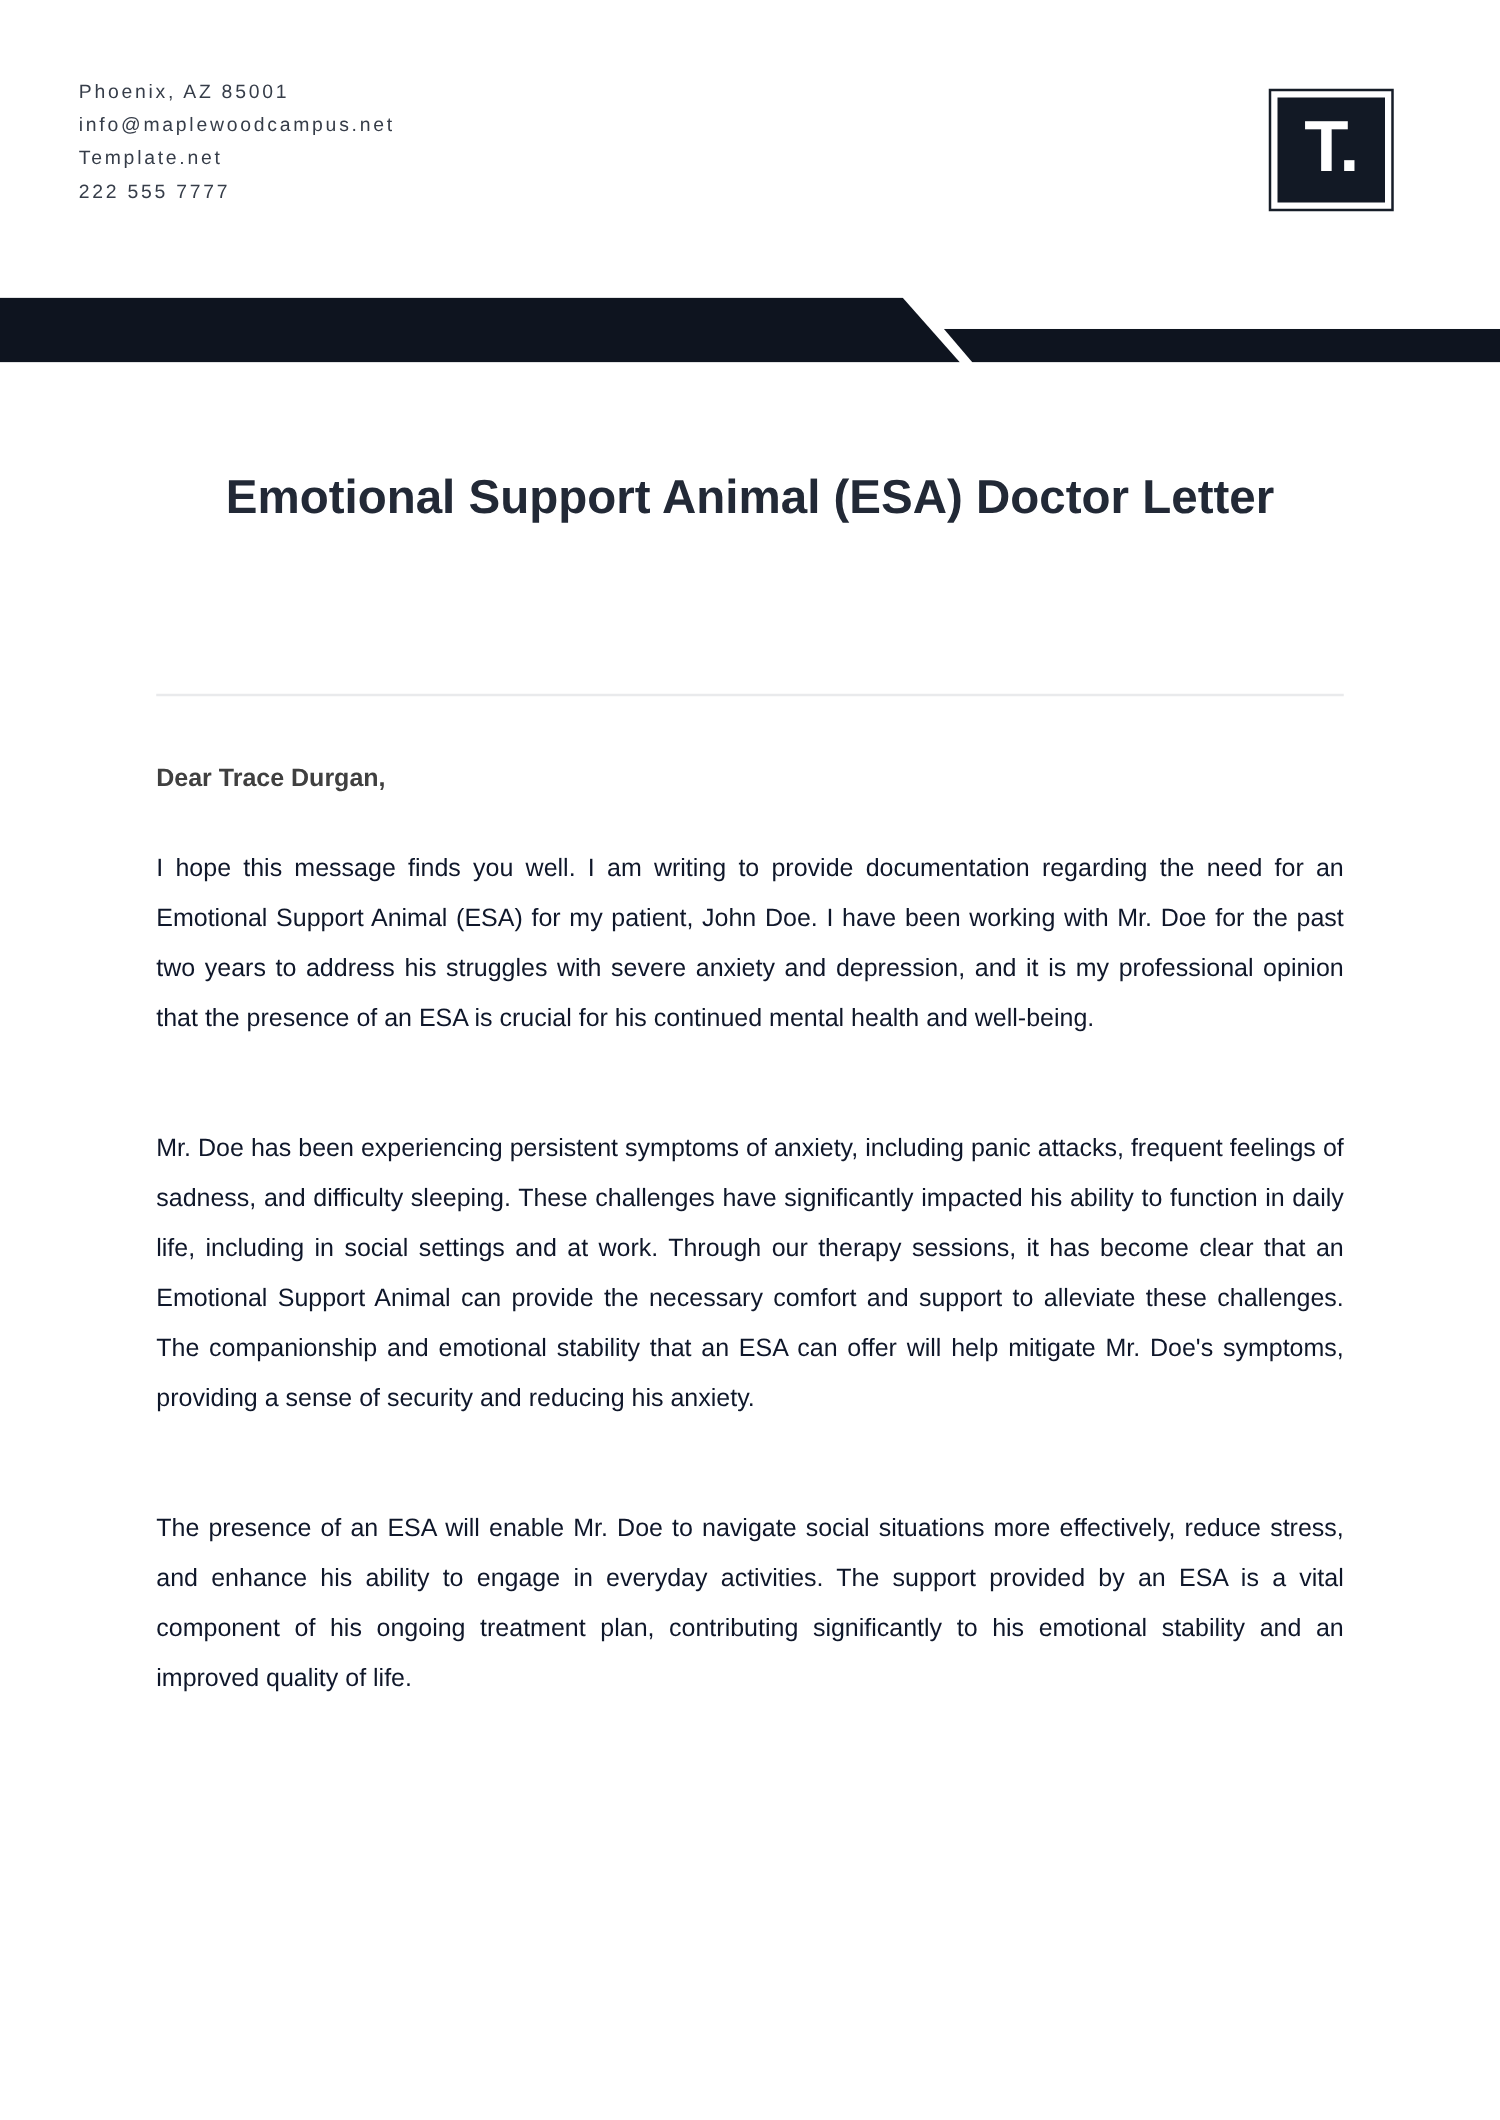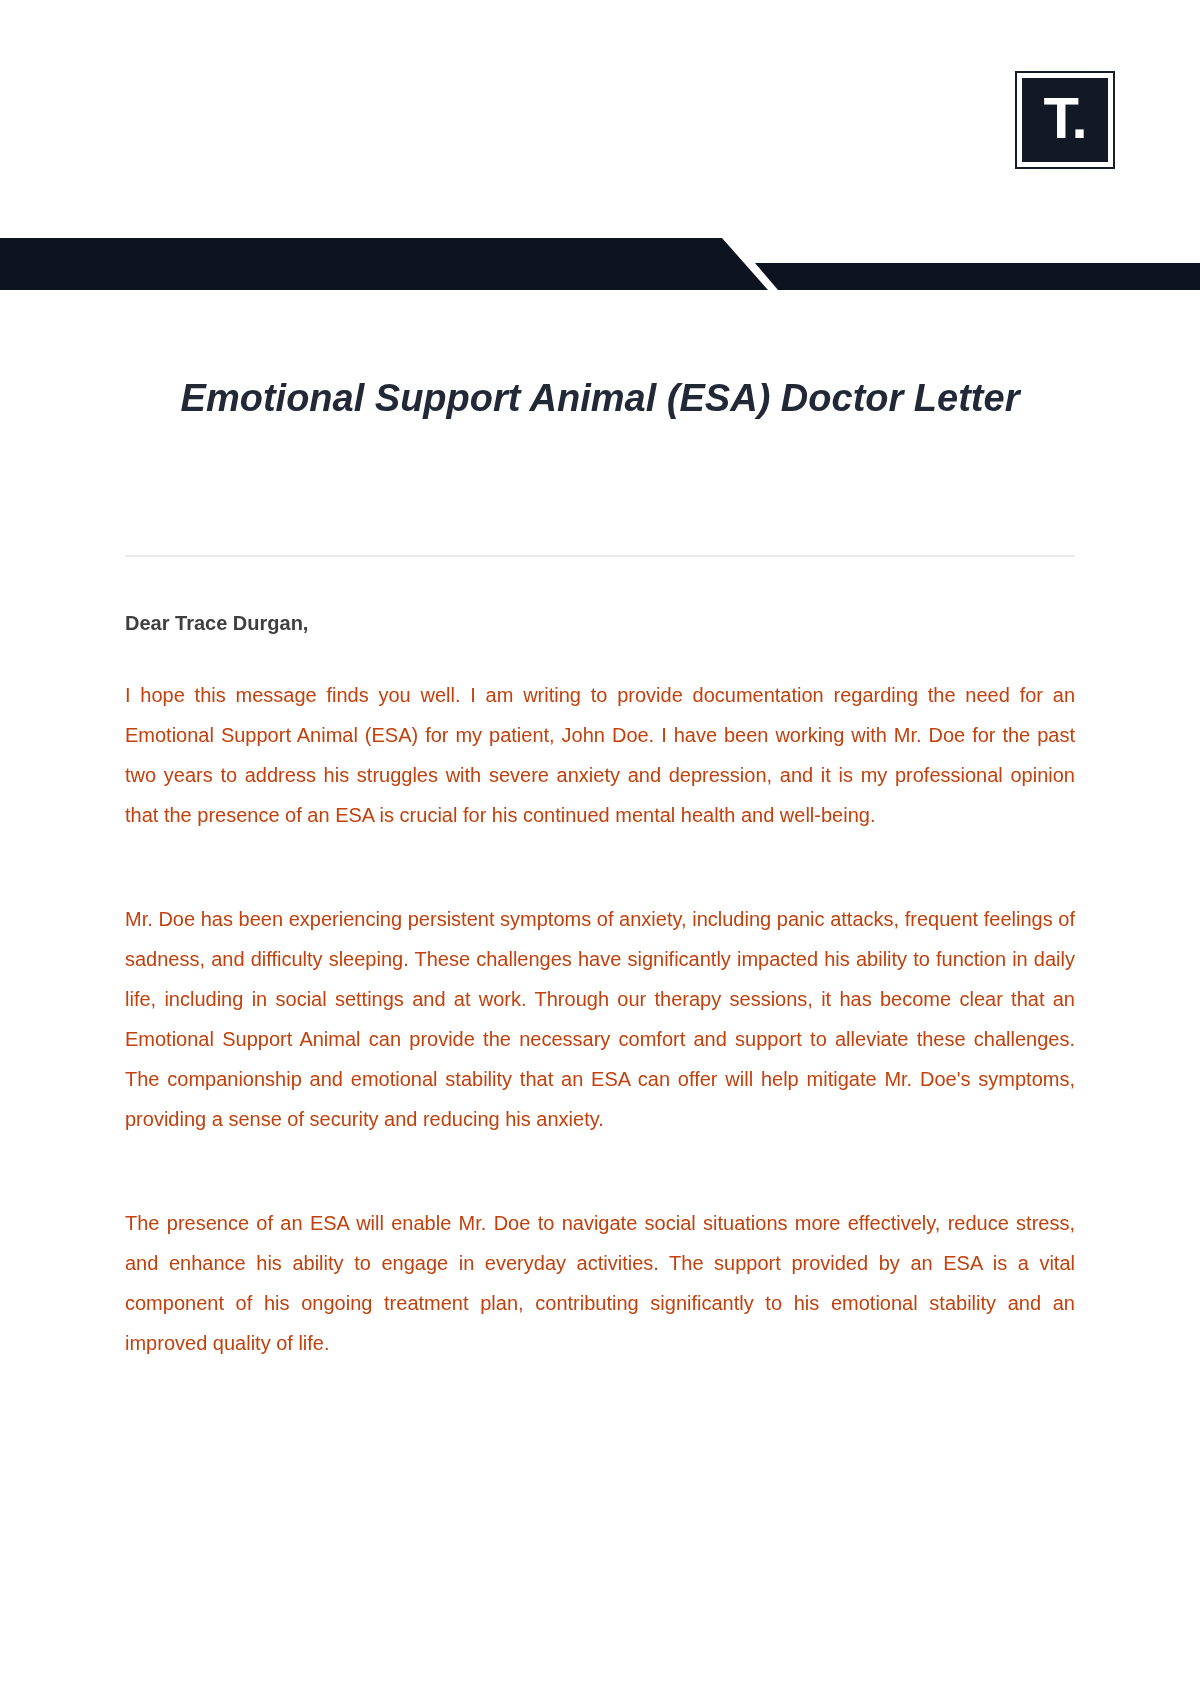--- a/index.html
+++ b/index.html
@@ -85,21 +85,20 @@
     position: absolute;
     top: 372px;
     left: 0;
     width: 100%;
     margin: 0;
     text-align: center;
     font-size: 38px;
     line-height: 52px;
     font-weight: 700;
     color: #222936;
-    font-style: italic;
   }
   .title-constrain {
     display: inline-block;
     max-width: 850px;
   }
 
   
   .divider {
     position: absolute;
     top: 555px;
@@ -124,28 +123,34 @@
     position: absolute;
     top: 675px;
     left: 125px;
     width: 950px;
   }
   .body-text p {
     margin: 0 0 64px 0;
     font-size: 20px;
     line-height: 40px;
     text-align: justify;
-    color: #c2410c;
+    color: #0f172a;
   }
 </style>
 </head>
 <body>
 
 <div class="page">
 
+  <div class="contact-block">
+    <div>Phoenix, AZ 85001</div>
+    <div>info@maplewoodcampus.net</div>
+    <div>Template.net</div>
+    <div>222 555 7777</div>
+  </div>
 
   <div class="logo">
     <div class="logo-inner">
       <span>T.</span>
     </div>
   </div>
 
   <div class="banner">
     <div class="banner-main"></div>
     <div class="banner-right"></div>

